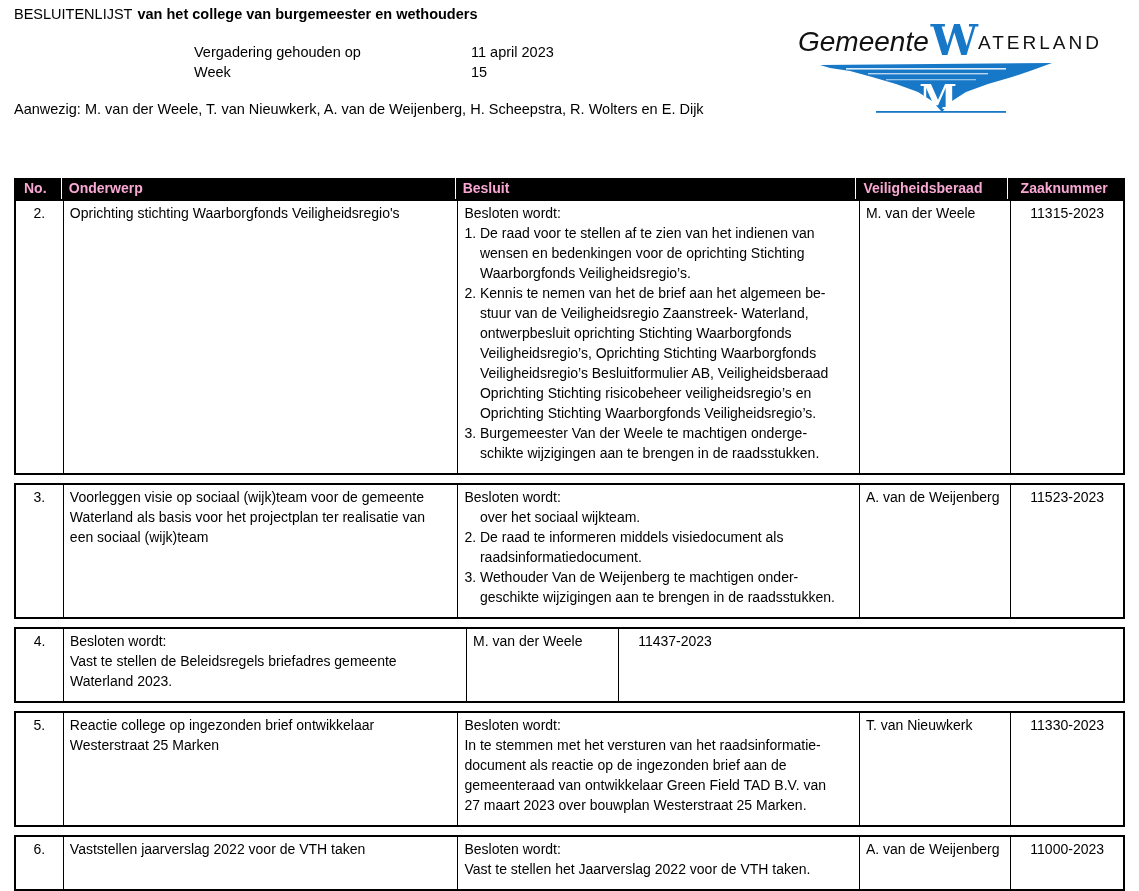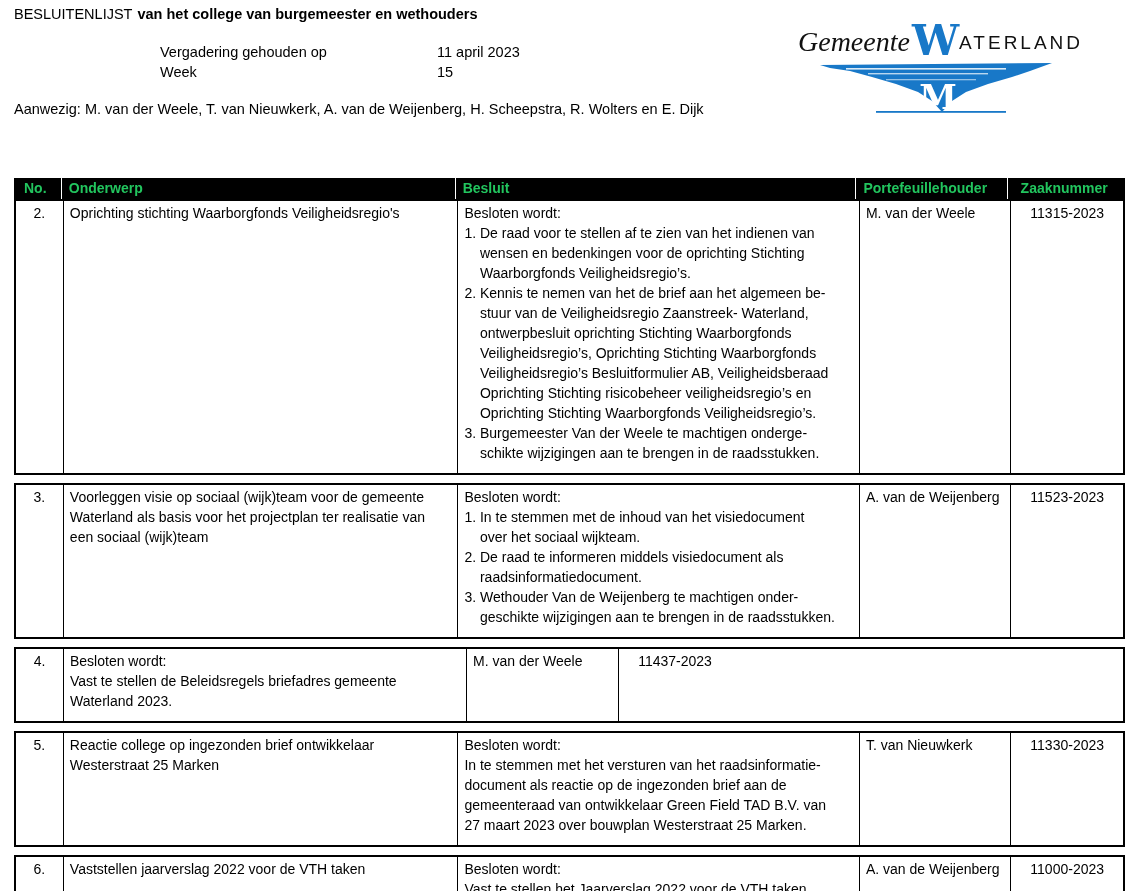--- a/index.html
+++ b/index.html
@@ -8,38 +8,38 @@
     font-family:"Liberation Sans", sans-serif;color:#000;
     -webkit-font-smoothing:antialiased;
   }
   .page{position:relative;width:1139px;height:891px;}
 
   
   .doc-title{position:absolute;left:14px;top:6px;font-size:14.5px;}
   .doc-title .t-prefix{font-weight:400;}
   .doc-title .t-main{font-weight:700;margin-left:5px;}
 
-  .meta{position:absolute;left:160px;top:42px;font-size:14.5px;line-height:20px;}
+  .meta{position:absolute;left:194px;top:42px;font-size:14.5px;line-height:20px;}
   .meta-row{display:flex;}
   .meta-label{width:277px;}
   .meta-value{}
 
   .attendees{position:absolute;left:14px;top:101px;font-size:14.5px;}
 
   
   .logo{position:absolute;left:798px;top:16px;width:280px;height:90px;}
   .logo-text{white-space:nowrap;}
-  .lg-gemeente{font-family:Liberation Serif, serif;font-style:italic;font-size:28px;color:#111;}
+  .lg-gemeente{font-family:Liberation Sans, sans-serif;font-style:italic;font-size:28px;color:#111;}
   .lg-w{font-family:"DejaVu Serif", serif;font-weight:700;font-size:42px;color:#1878c8;margin-left:2px;vertical-align:-4px;}
   .lg-aterland{font-family:Liberation Sans, sans-serif;font-size:19px;color:#111;letter-spacing:3px;vertical-align:2px;}
   .logo-splash{position:absolute;left:18px;top:46px;}
 
   
   .decision-table{position:absolute;left:14px;top:178px;width:1111px;font-size:14px;}
-  .thead{display:flex;background:#000;color:#22c55e;font-weight:700;}
+  .thead{display:flex;background:#000;color:#f9a8d4;font-weight:700;}
   .thead .h{padding:1px 0 2px 7px;border-right:1px solid #fff;box-sizing:border-box;line-height:18px;}
   .thead .h:last-child{border-right:none;}
   .h-no{width:48px;padding-left:10px !important;}
   .h-onderwerp{width:396px;}
   .h-besluit{width:403px;}
   .h-porte{width:152px;}
   .h-zaak{width:112px;margin-left:6px;}
 
   .trow{display:flex;border:2px solid #000;box-sizing:border-box;width:1111px;margin-bottom:8px;background:#fff;}
   .trow .c{box-sizing:border-box;border-right:1.5px solid #000;padding:2px 6px 10px 6px;line-height:20px;}
@@ -85,21 +85,21 @@
     </div>
   </div>
 
   <div class="attendees">Aanwezig: M. van der Weele, T. van Nieuwkerk, A. van de Weijenberg, H. Scheepstra, R. Wolters en E. Dijk</div>
 
   <div class="decision-table">
     <div class="thead">
       <div class="h h-no">No.</div>
       <div class="h h-onderwerp">Onderwerp</div>
       <div class="h h-besluit">Besluit</div>
-      <div class="h h-porte">Portefeuillehouder</div>
+      <div class="h h-porte">Veiligheidsberaad</div>
       <div class="h h-zaak">Zaaknummer</div>
     </div>
     <div id="rows">
   <div class="trow">
     <div class="c c-no">2.</div>
     <div class="c c-onderwerp">Oprichting stichting Waarborgfonds Veiligheidsregio's</div>
     <div class="c c-besluit">
             <div class="bline">Besloten wordt:</div>
             <div class="bline">1. De raad voor te stellen af te zien van het indienen van</div>
             <div class="bline">    wensen en bedenkingen voor de oprichting Stichting</div>
@@ -116,21 +116,20 @@
           </div>
     <div class="c c-porte">M. van der Weele</div>
     <div class="c c-zaak">11315-2023</div>
   </div>
 
   <div class="trow">
     <div class="c c-no">3.</div>
     <div class="c c-onderwerp">Voorleggen visie op sociaal (wijk)team voor de gemeente Waterland als basis voor het projectplan ter realisatie van een sociaal (wijk)team</div>
     <div class="c c-besluit">
             <div class="bline">Besloten wordt:</div>
-            <div class="bline">1. In te stemmen met de inhoud van het visiedocument</div>
             <div class="bline">    over het sociaal wijkteam.</div>
             <div class="bline">2. De raad te informeren middels visiedocument als</div>
             <div class="bline">    raadsinformatiedocument.</div>
             <div class="bline">3. Wethouder Van de Weijenberg te machtigen onder-</div>
             <div class="bline">    geschikte wijzigingen aan te brengen in de raadsstukken.</div>
           </div>
     <div class="c c-porte">A. van de Weijenberg</div>
     <div class="c c-zaak">11523-2023</div>
   </div>
 

